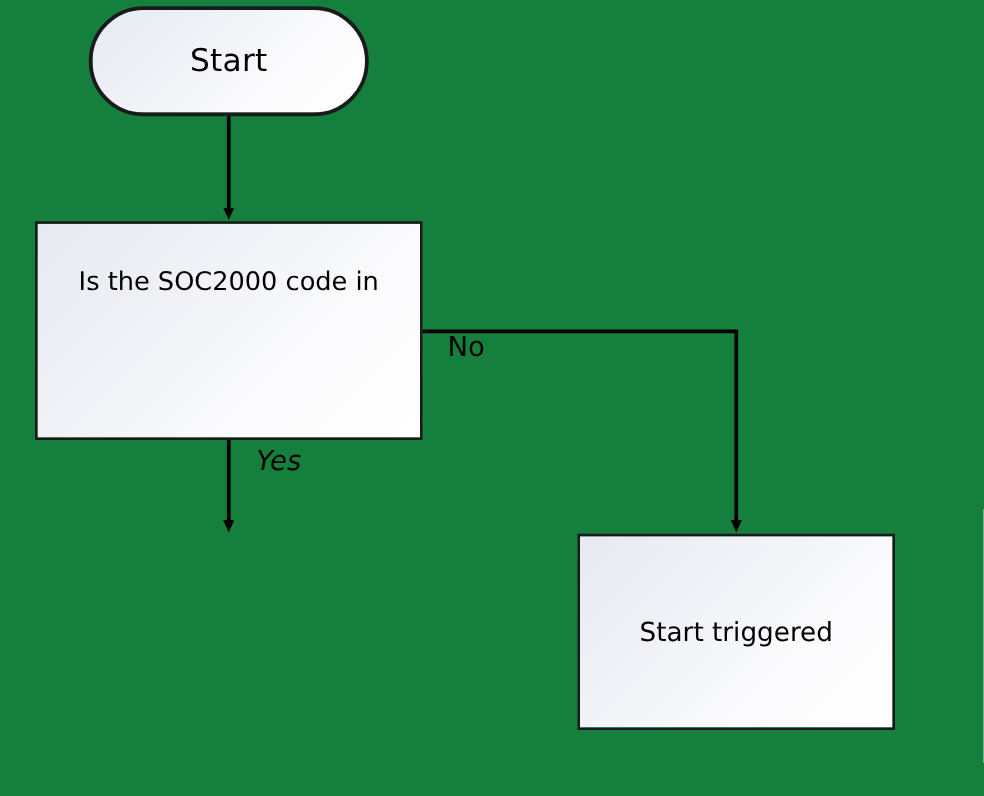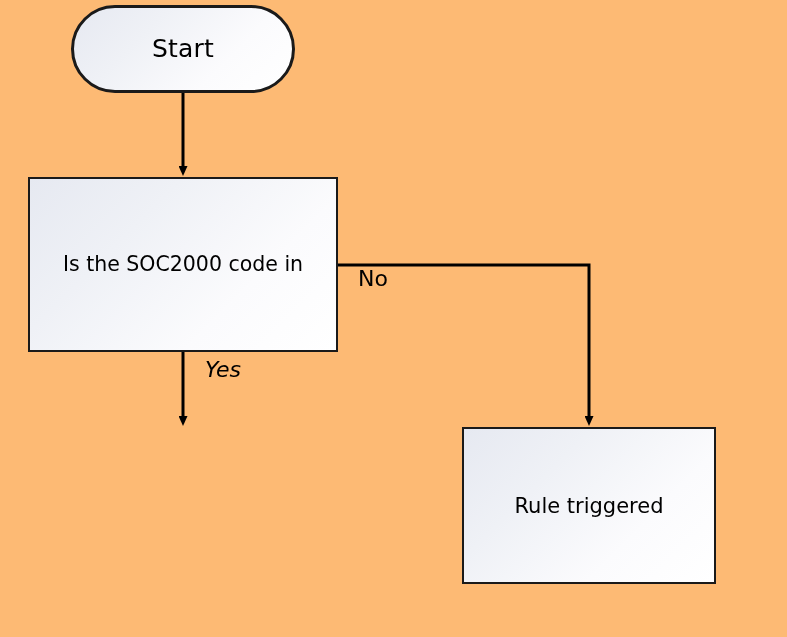--- a/index.html
+++ b/index.html
@@ -7,21 +7,21 @@
     padding: 0;
     background: #ffffff;
   }
   body {
     font-family: "DejaVu Sans", "Liberation Sans", sans-serif;
   }
   #canvas {
     position: relative;
     width: 787px;
     height: 637px;
-    background: #fdba74;
+    background: #15803d;
     overflow: hidden;
   }
   .node {
     position: absolute;
     box-sizing: border-box;
     display: flex;
     align-items: center;
     justify-content: center;
     background: linear-gradient(135deg, #e6e9f1 0%, #eff1f6 32%, #fbfbfd 68%, #ffffff 100%);
     border: 2px solid #1a1a1a;
@@ -50,21 +50,21 @@
     letter-spacing: 0.2px;
   }
 
   
   #node-decision {
     left: 28px;
     top: 177px;
     width: 310px;
     height: 175px;
     border-width: 2px;
-    align-items: center;
+    align-items: flex-start;
   }
   #node-decision .node-label {
     margin-top: 30px;
     font-size: 20.5px;
     line-height: 32px;
   }
 
   
   #node-not-triggered {
     left: 45px;
@@ -136,20 +136,20 @@
 
   <div class="node" id="node-decision">
     <span class="node-label">
       <span>Is the SOC2000 code in</span><br>
       <br>
     </span>
   </div>
 
 
   <div class="node" id="node-triggered">
-    <span class="node-label">Rule triggered</span>
+    <span class="node-label">Start triggered</span>
   </div>
 
   <span class="edge-label" id="label-yes">Yes</span>
 
   <span class="edge-label" id="label-no">No</span>
 
 </div>
 
 </body></html>

